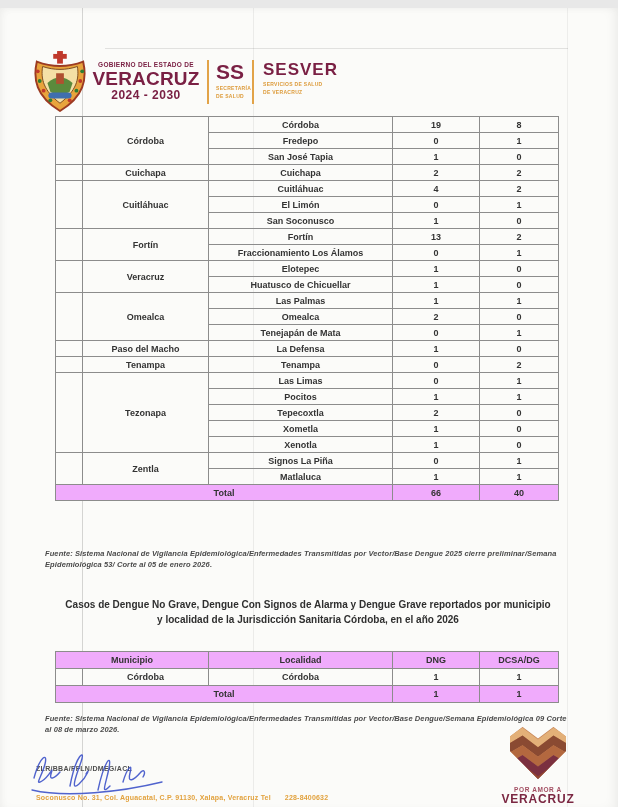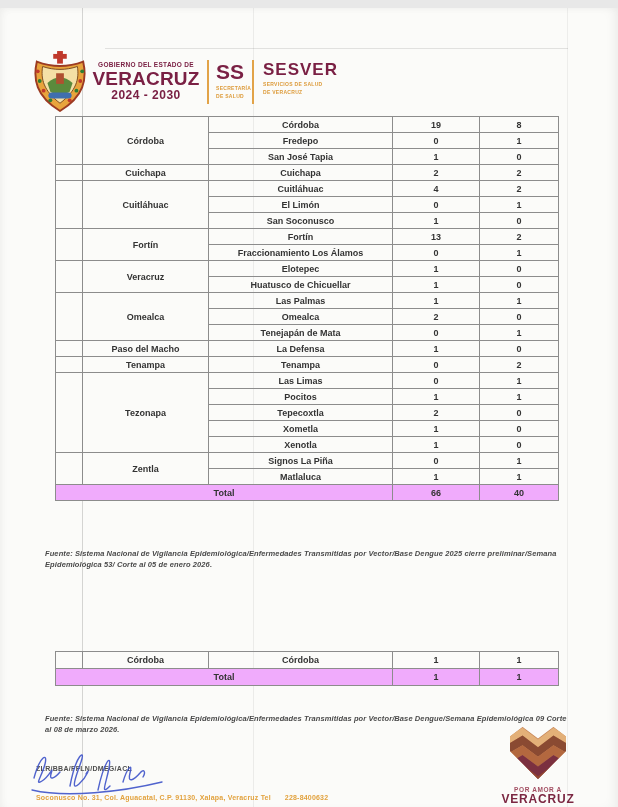--- a/index.html
+++ b/index.html
@@ -257,30 +257,37 @@
         <tr class="total-row">
           <td colspan="3">Total</td>
           <td>66</td>
           <td>40</td>
         </tr>
       </tbody>
   </table>
 
   <p class="source-note source-1">Fuente: Sistema Nacional de Vigilancia Epidemiológica/Enfermedades Transmitidas por Vector/Base Dengue 2025 cierre preliminar/Semana Epidemiológica 53/ Corte al 05 de enero 2026.</p>
 
+  <h2 class="title-2026">Casos de Dengue No Grave, Dengue Con Signos de Alarma y Dengue Grave reportados por municipio y localidad de la Jurisdicción Sanitaria Córdoba, en el año 2026</h2>
 
   <table class="tbl-2026" id="table2026">
     <colgroup>
       <col class="col-narrow">
         <col class="col-muni">
         <col class="col-loc">
         <col class="col-n1">
         <col class="col-n2">
     </colgroup>
     <tbody>
+        <tr class="hdr-row">
+          <th colspan="2">Municipio</th>
+          <th>Localidad</th>
+          <th>DNG</th>
+          <th>DCSA/DG</th>
+        </tr>
         <tr>
           <td></td>
           <td>Córdoba</td>
           <td>Córdoba</td>
           <td>1</td>
           <td>1</td>
         </tr>
         <tr class="total-row">
           <td colspan="3">Total</td>
           <td>1</td>

